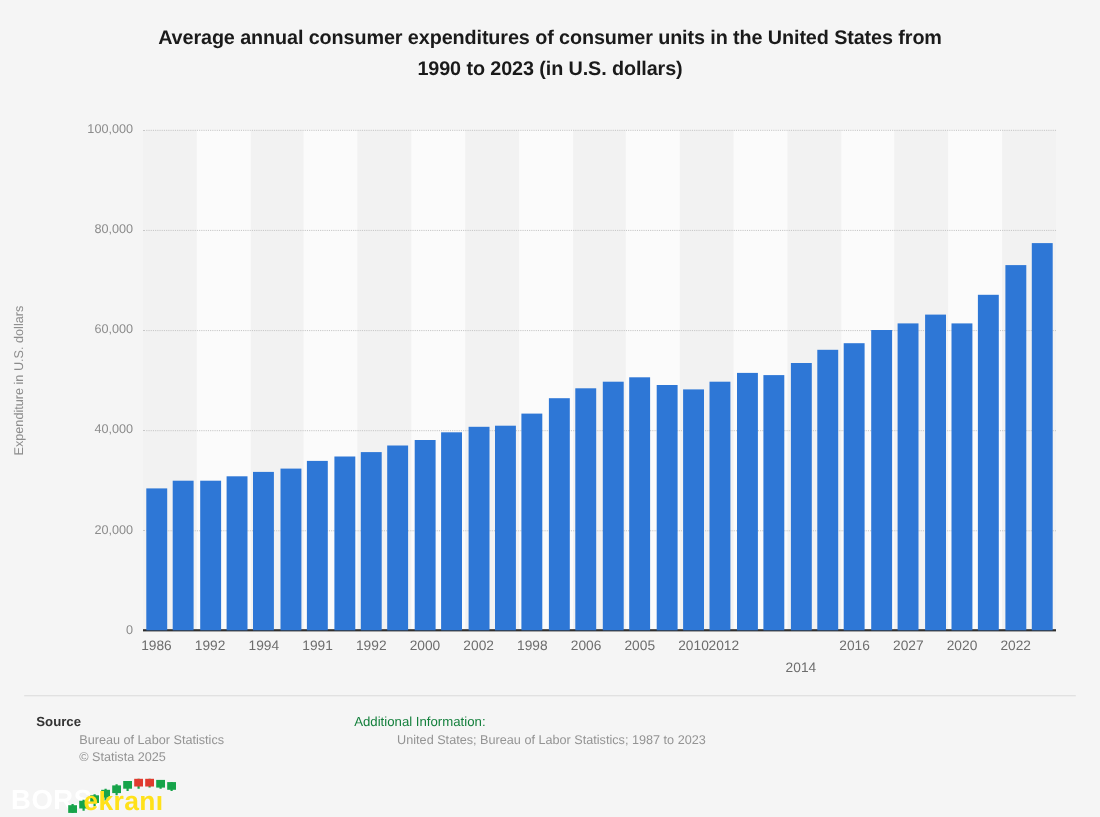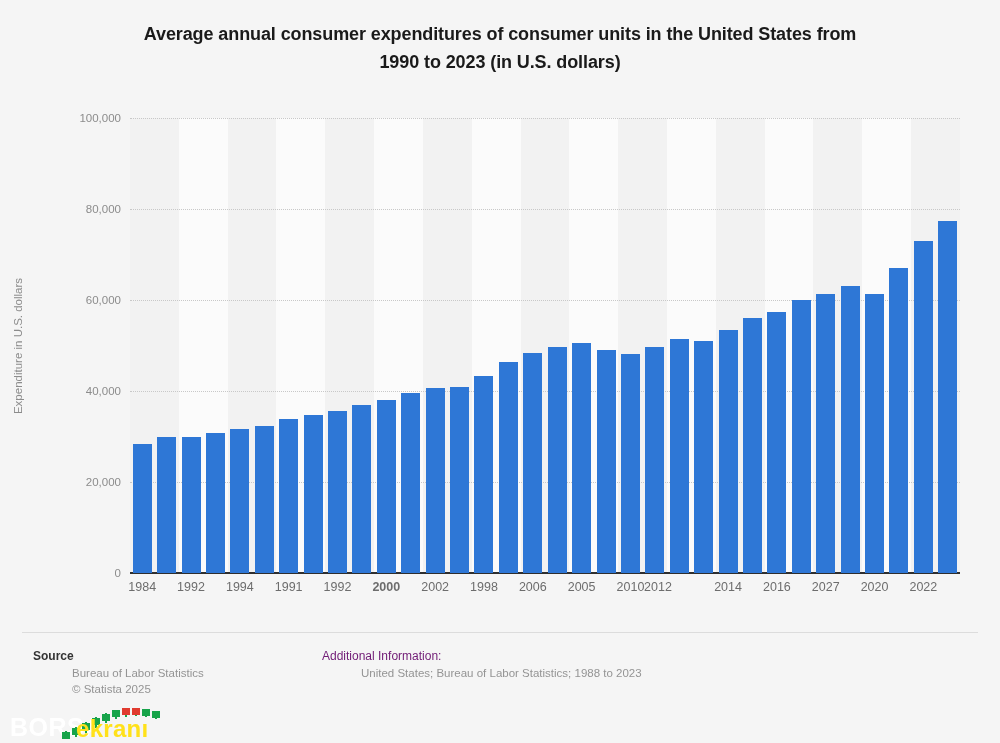--- a/index.html
+++ b/index.html
@@ -173,21 +173,21 @@
     top: 0;
   }
   .foot-head {
     font-size: 12px;
     font-weight: bold;
     color: #333333;
     line-height: 17px;
   }
   .foot-head.light {
     font-weight: normal;
-    color: #701a75;
+    color: #15803d;
   }
   .foot-sub {
     font-size: 11.5px;
     color: #949494;
     line-height: 16px;
     margin-left: 39px;
   }
 
   
   .watermark {
@@ -301,51 +301,51 @@
         <div class="bar" title="2017: 60060" style="height: 273.273px; left: 661.824px; background: rgb(46, 119, 214);"></div>
         <div class="bar" title="2018: 61224" style="height: 278.569px; left: 686.235px; background: rgb(46, 119, 214);"></div>
         <div class="bar" title="2019: 63036" style="height: 286.814px; left: 710.647px; background: rgb(46, 119, 214);"></div>
         <div class="bar" title="2020: 61334" style="height: 279.07px; left: 735.059px; background: rgb(46, 119, 214);"></div>
         <div class="bar" title="2021: 66928" style="height: 304.522px; left: 759.471px; background: rgb(46, 119, 214);"></div>
         <div class="bar" title="2022: 72967" style="height: 332px; left: 783.882px; background: rgb(46, 119, 214);"></div>
         <div class="bar" title="2023: 77280" style="height: 351.624px; left: 808.294px; background: rgb(46, 119, 214);"></div>
       </div>
 
     <div class="xticks" id="xticks">
-        <div class="xtick" style="left: 12.2059px;">1984</div>
+        <div class="xtick" style="left: 12.2059px;">1986</div>
         <div class="xtick" style="left: 61.0294px;">1992</div>
         <div class="xtick" style="left: 109.853px;">1994</div>
         <div class="xtick" style="left: 158.676px;">1991</div>
         <div class="xtick" style="left: 207.5px;">1992</div>
-        <div class="xtick" style="left: 256.324px; font-weight: bold;">2000</div>
+        <div class="xtick" style="left: 256.324px;">2000</div>
         <div class="xtick" style="left: 305.147px;">2002</div>
         <div class="xtick" style="left: 353.971px;">1998</div>
         <div class="xtick" style="left: 402.794px;">2006</div>
         <div class="xtick" style="left: 451.618px;">2005</div>
         <div class="xtick" style="left: 500.441px;">2010</div>
         <div class="xtick" style="left: 528px;">2012</div>
-        <div class="xtick" style="left: 598.088px;">2014</div>
+        <div class="xtick" style="left: 598.088px; margin-top: 20px;">2014</div>
         <div class="xtick" style="left: 646.912px;">2016</div>
         <div class="xtick" style="left: 695.735px;">2027</div>
         <div class="xtick" style="left: 744.559px;">2020</div>
         <div class="xtick" style="left: 793.382px;">2022</div>
       </div>
   </div>
 
   <div class="divider"></div>
 
   <div class="footer">
     <div class="foot-col-source">
       <div class="foot-head">Source</div>
       <div class="foot-sub">Bureau of Labor Statistics</div>
       <div class="foot-sub">© Statista 2025</div>
     </div>
     <div class="foot-col-info">
       <div class="foot-head light">Additional Information:</div>
-      <div class="foot-sub">United States; Bureau of Labor Statistics; 1988 to 2023</div>
+      <div class="foot-sub">United States; Bureau of Labor Statistics; 1987 to 2023</div>
     </div>
   </div>
 
   <div class="watermark">
     <div class="wm-borsa">BORSA</div>
     <svg class="wm-arc" width="120" height="40" viewBox="0 0 120 40">
       <g stroke="#17a44a" stroke-width="2" fill="#17a44a">
         <line x1="6" y1="34" x2="6" y2="26"></line>
           <rect x="3" y="28" width="6" height="5"></rect>
         <line x1="16" y1="32" x2="16" y2="22"></line>

